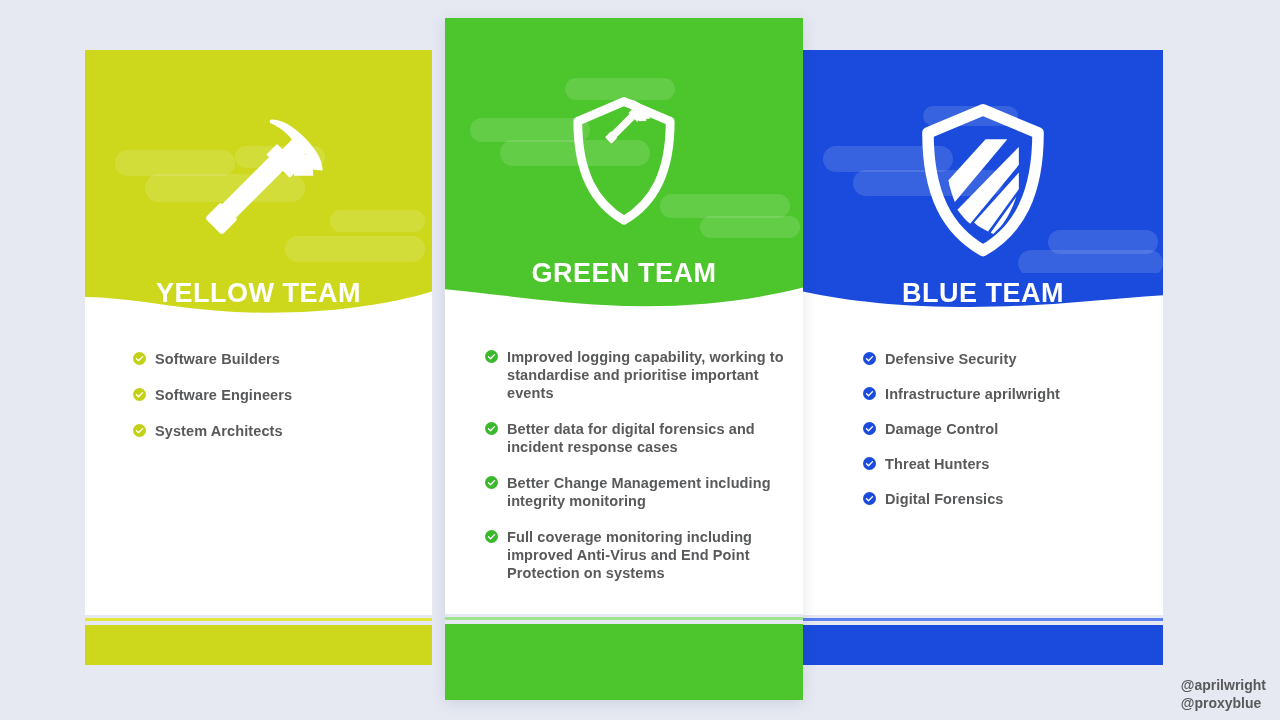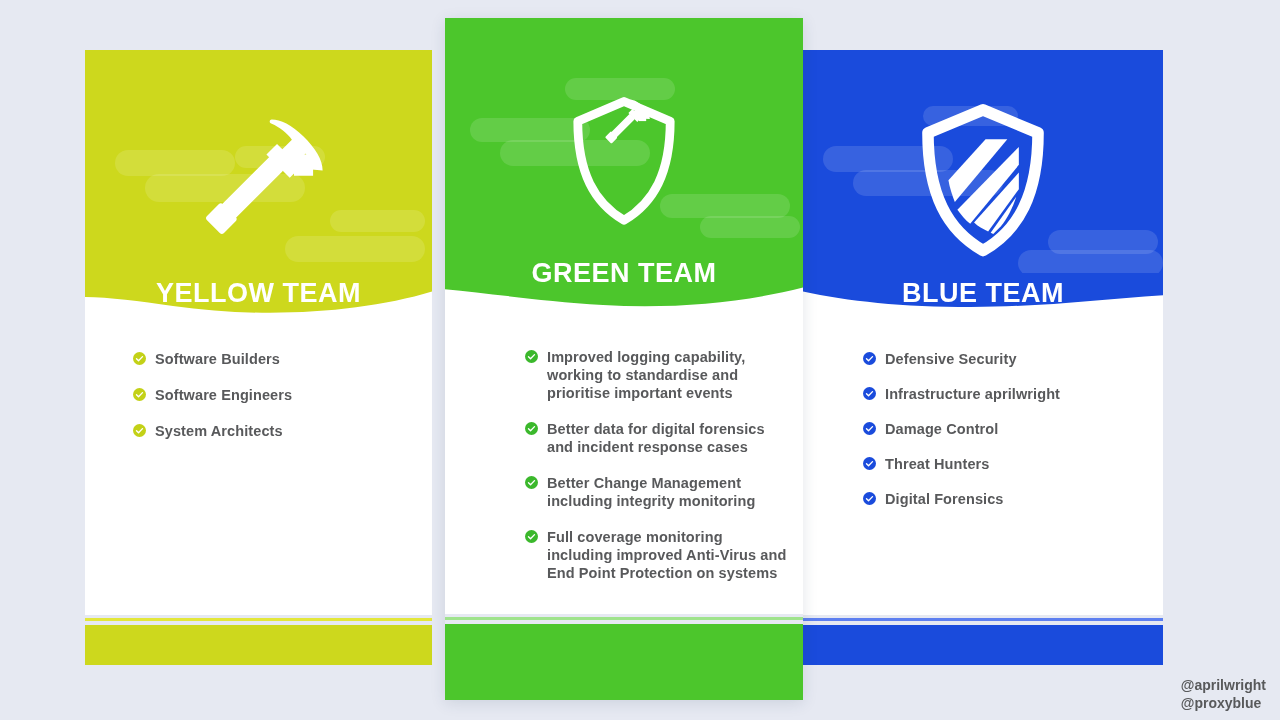--- a/index.html
+++ b/index.html
@@ -159,21 +159,21 @@
 
   
   #card-green {
     left: 445px;
     top: 18px;
     width: 358px;
     height: 682px;
     box-shadow: 0 3px 14px rgba(40,60,90,0.13);
   }
   #card-green .card-head { height: 300px; }
-  #card-green .card-body { top: 282px; bottom: 86px; padding-left: 40px; }
+  #card-green .card-body { top: 282px; bottom: 86px; }
   #card-green .list { padding: 48px 14px 0 40px; }
   #card-green .list li { margin-bottom: 18px; }
   #card-green .rule { bottom: 80px; background: #9fe38c; }
   #card-green .foot { bottom: 0; height: 76px; background: #4cc62c; }
   #card-green .icon-wrap { top: 80px; height: 136px; }
   #card-green .title { top: 240px; }
 
   
   #handles {
     position: absolute;

